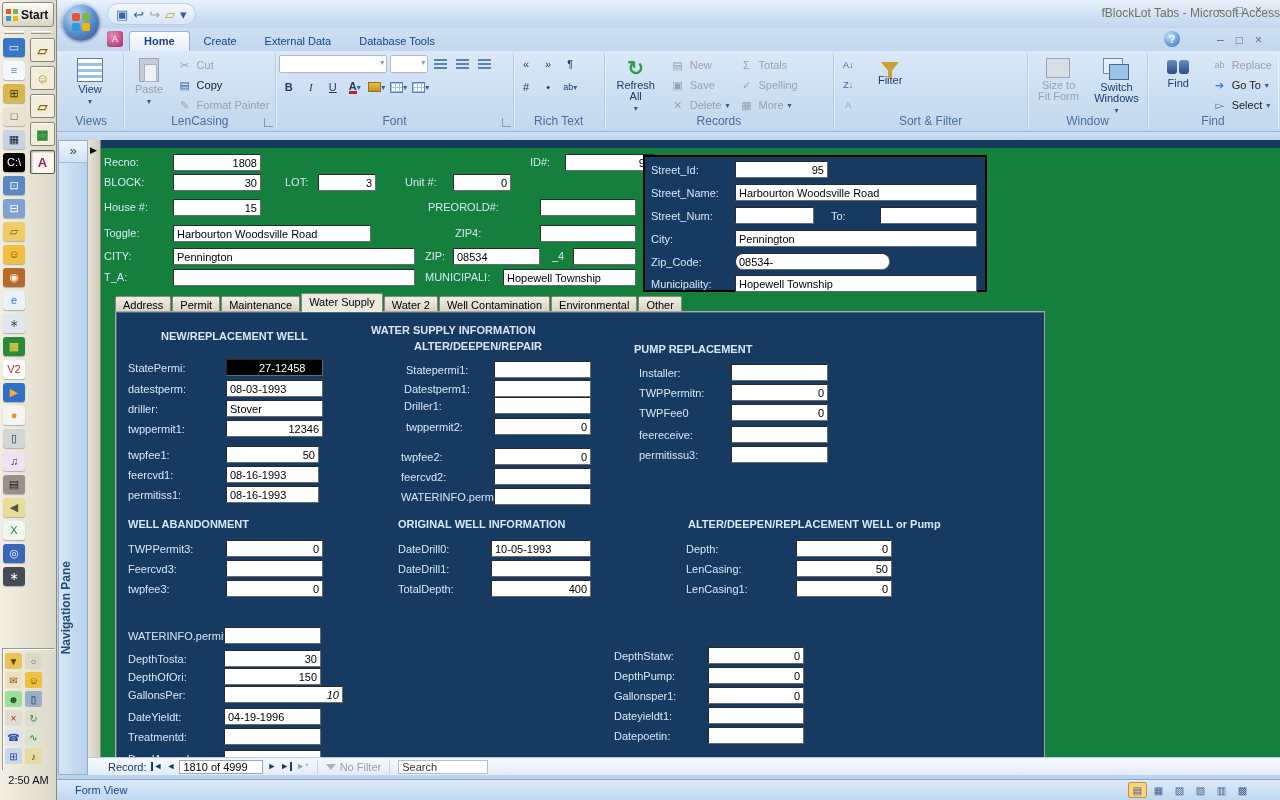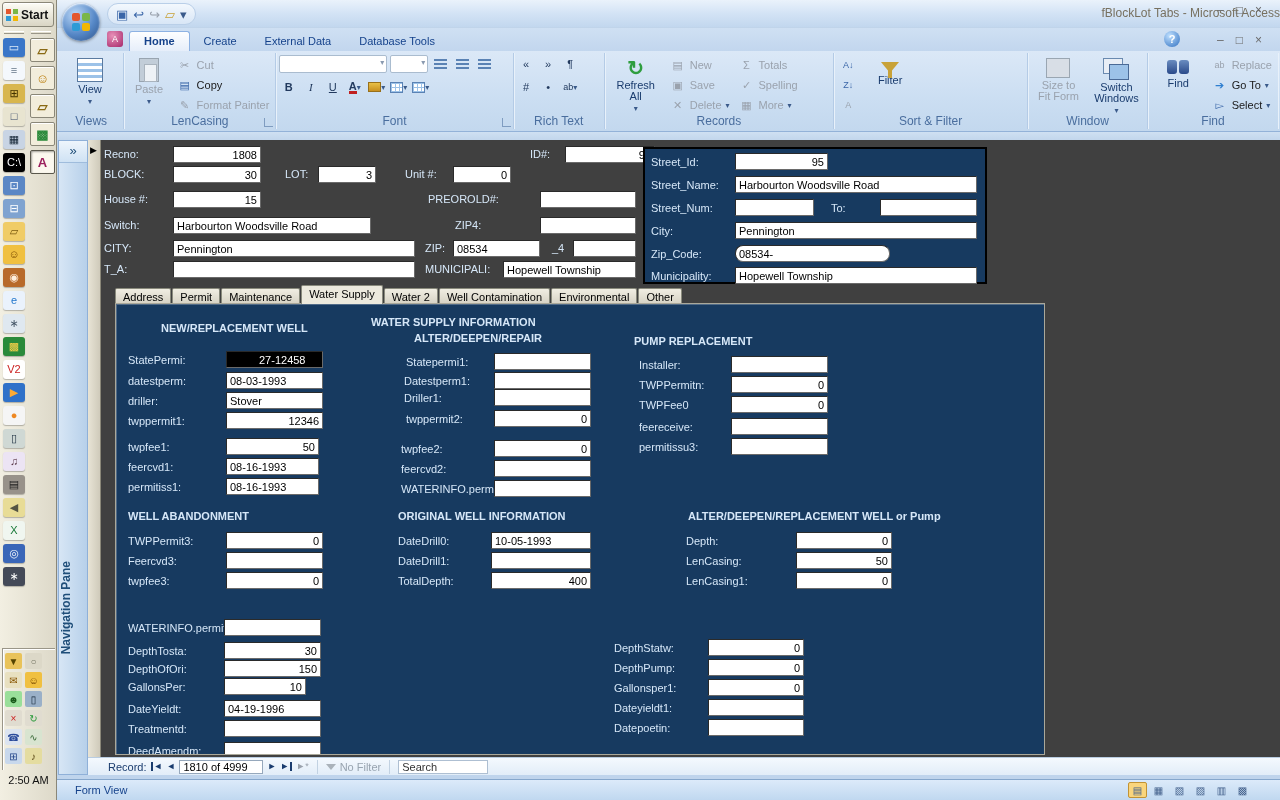--- a/index.html
+++ b/index.html
@@ -81,21 +81,21 @@
   
   #belowribbon{position:absolute;left:0;top:132px;width:100%;height:8px;background:linear-gradient(#cfe0f2,#c2d6ec)}
   #workarea{position:absolute;left:0;top:140px;width:100%;height:635px}
   #navpane{position:absolute;left:1px;top:0;width:30px;height:635px;background:linear-gradient(to right,#d7e6f5,#b7d0ea);border:1px solid #8fb0d8;cursor:pointer}
   #np-chev{height:22px;border-bottom:1px solid #9fbcdc;text-align:center;font-size:13px;color:#1f4e79;line-height:20px;background:linear-gradient(#eef5fc,#cfe2f4)}
   #np-label{position:absolute;bottom:120px;left:0;width:28px;writing-mode:vertical-rl;transform:rotate(180deg);font-size:12px;font-weight:bold;color:#1f4e79;white-space:nowrap}
 
   #formwin{position:absolute;left:31px;top:0;right:0;height:635px;background:#173a60}
   #recsel{position:absolute;left:0;top:0;width:13px;height:617px;background:linear-gradient(to right,#e8e4d6,#cfcaba);border-right:1px solid #8a8778}
   #recarrow{position:absolute;left:2px;top:5px;font-size:9px;color:#000}
-  #formcontent{position:absolute;left:13px;top:0;right:0;height:617px;background:#404040;overflow:hidden}
+  #formcontent{position:absolute;left:13px;top:8px;right:0;height:617px;background:#15803d;overflow:hidden}
 
   .lbl{position:absolute;color:#d6e7f8;font-size:11px;white-space:nowrap}
   .hdg{position:absolute;color:#d6e7f8;font-size:11px;font-weight:bold;white-space:nowrap}
   .box{position:absolute;height:17px;background:#fff;border:1px solid #6a6a6a;border-top-color:#2a2a2a;border-left-color:#2a2a2a;font-family:"Liberation Sans",sans-serif;font-size:11px;padding:0 3px;color:#000}
   .num{text-align:right}
   .sel{background:#000;color:#fff}
 
   #streetpanel{position:absolute;left:542px;top:7px;width:344px;height:137px;border:2px solid #000;background:#173a60}
 
   #formtabs{position:absolute;left:14px;top:146px;display:flex;align-items:flex-end;height:18px}
@@ -428,21 +428,21 @@
           <span class="lbl" style="left:184px;top:28px">LOT:</span>
           <input class="box num" style="left: 217px; top: 26px; width: 58px;" value="3">
           <span class="lbl" style="left:304px;top:28px">Unit #:</span>
           <input class="box num" style="left: 352px; top: 26px; width: 58px;" value="0">
 
           <span class="lbl" style="left:3px;top:53px">House #:</span>
           <input class="box num" style="left: 72px; top: 51px; width: 88px;" value="15">
           <span class="lbl" style="left:327px;top:53px">PREOROLD#:</span>
           <input class="box" style="left: 439px; top: 51px; width: 96px;" value="">
 
-          <span class="lbl" style="left:3px;top:79px">Switch:</span>
+          <span class="lbl" style="left:3px;top:79px">Toggle:</span>
           <input class="box" style="left: 72px; top: 77px; width: 198px;" value="Harbourton Woodsville Road">
           <span class="lbl" style="left:354px;top:79px">ZIP4:</span>
           <input class="box" style="left: 439px; top: 77px; width: 96px;" value="">
 
           <span class="lbl" style="left:3px;top:102px">CITY:</span>
           <input class="box" style="left: 72px; top: 100px; width: 242px;" value="Pennington">
           <span class="lbl" style="left:324px;top:102px">ZIP:</span>
           <input class="box" style="left: 352px; top: 100px; width: 87px;" value="08534">
           <span class="lbl" style="left:451px;top:102px">_4</span>
           <input class="box" style="left: 472px; top: 100px; width: 63px;" value="">
@@ -552,21 +552,21 @@
             <span class="lbl" style="left:570px;top:271px">LenCasing1:</span>
             <input class="box num" style="left: 680px; top: 268px; width: 96px;" value="0">
 
             <span class="lbl" style="left:12px;top:318px">WATERINFO.permiti</span>
             <input class="box" style="left: 108px; top: 315px; width: 97px;" value="">
             <span class="lbl" style="left:12px;top:341px">DepthTosta:</span>
             <input class="box num" style="left: 108px; top: 338px; width: 97px;" value="30">
             <span class="lbl" style="left:12px;top:359px">DepthOfOri:</span>
             <input class="box num" style="left: 108px; top: 356px; width: 97px;" value="150">
             <span class="lbl" style="left:12px;top:377px">GallonsPer:</span>
-            <input class="box num" style="left: 108px; top: 374px; width: 82px;" value="10">
+            <input class="box num" style="left: 108px; top: 374px; width: 119px; font-style: italic;" value="10">
             <span class="lbl" style="left:12px;top:399px">DateYieldt:</span>
             <input class="box" style="left: 108px; top: 396px; width: 97px;" value="04-19-1996">
             <span class="lbl" style="left:12px;top:419px">Treatmentd:</span>
             <input class="box" style="left: 108px; top: 416px; width: 97px;" value="">
             <span class="lbl" style="left:12px;top:441px">DeedAmendm:</span>
             <input class="box" style="left: 108px; top: 438px; width: 97px;" value="">
 
             <span class="lbl" style="left:498px;top:338px">DepthStatw:</span>
             <input class="box num" style="left: 592px; top: 335px; width: 96px;" value="0">
             <span class="lbl" style="left:498px;top:358px">DepthPump:</span>

